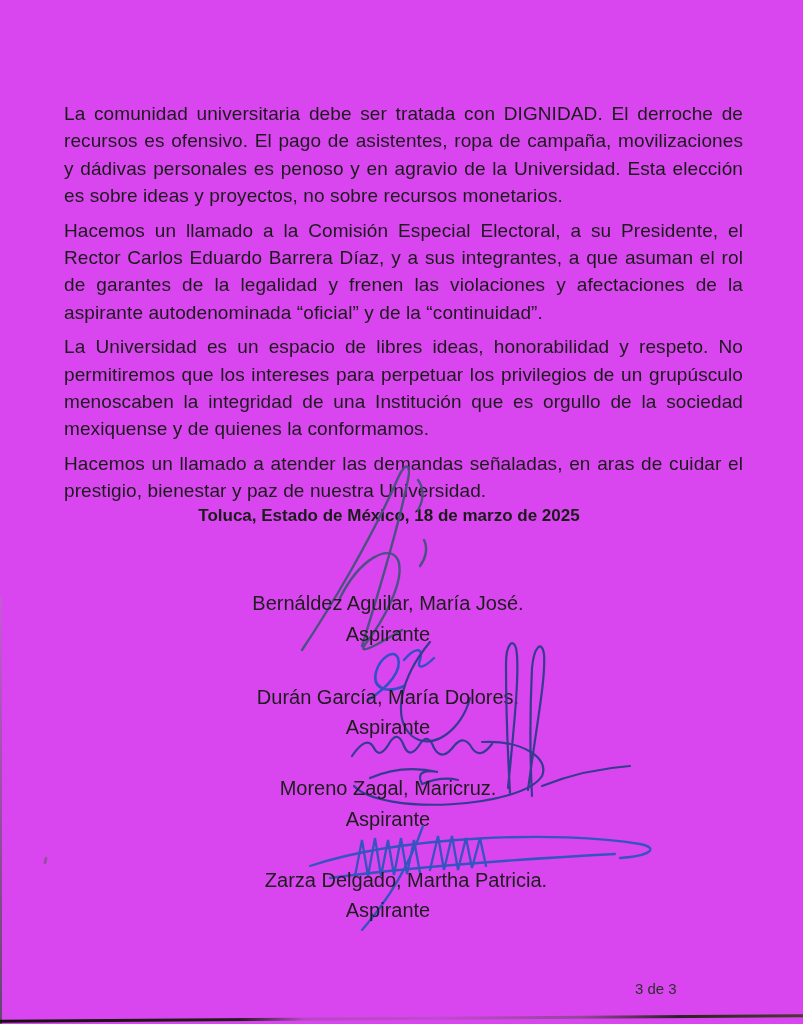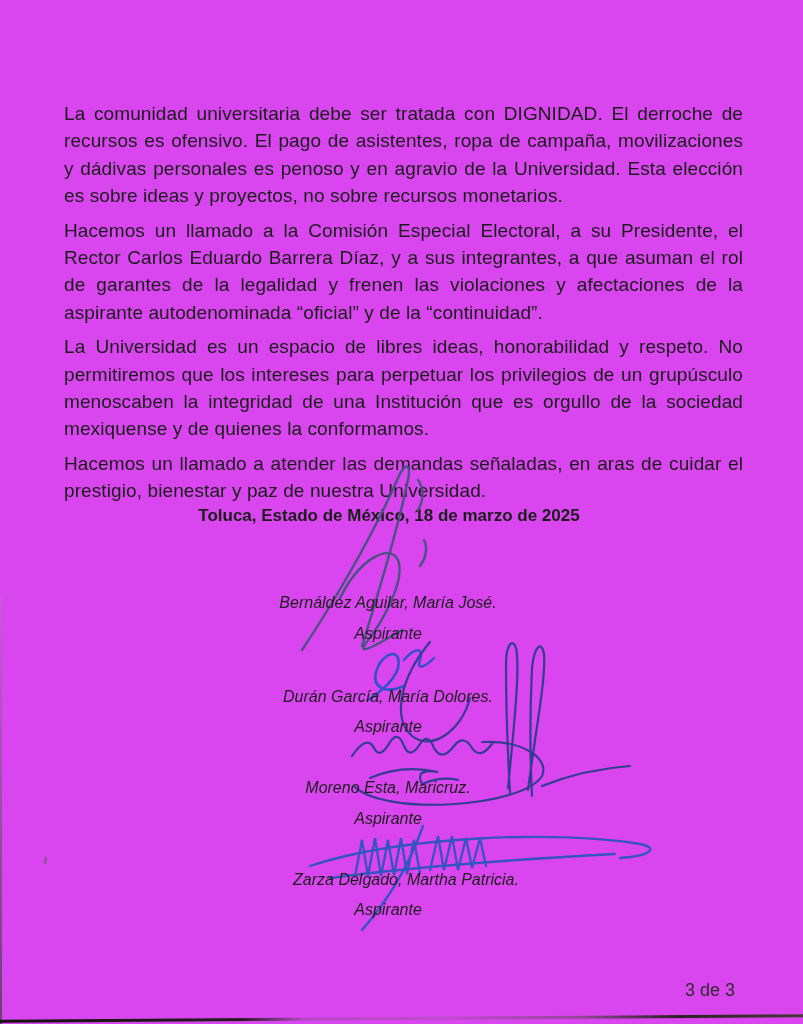--- a/index.html
+++ b/index.html
@@ -32,40 +32,39 @@
     text-align: center;
     font-weight: bold;
     font-size: 17px;
     color: #1b1b1b;
   }
   .sig-line {
     position: absolute;
     left: 0;
     width: 776px;
     text-align: center;
-    font-size: 16px;
+    font-size: 20px;
     line-height: 26px;
     color: #1d1d1d;
-    font-style: italic;
   }
   .sig-name-1 { top: 590px; }
   .sig-role-1 { top: 621px; }
   .sig-name-2 { top: 684px; }
   .sig-role-2 { top: 714px; }
   .sig-name-3 { top: 775px; }
   .sig-role-3 { top: 806px; }
   .sig-name-4 { top: 867px; margin-left: 18px; }
   .sig-role-4 { top: 897px; }
   .page-number {
     position: absolute;
     left: 635px;
     top: 980px;
     width: 100px;
-    text-align: right;
-    font-size: 18px;
+    text-align: left;
+    font-size: 15px;
     color: #2e2e2e;
   }
   .signature-svg { position: absolute; pointer-events: none; }
   .sig-svg-1 { left: 280px; top: 458px; }
   .sig-svg-2 { left: 355px; top: 628px; }
   .sig-svg-3 { left: 330px; top: 638px; }
   .sig-svg-4 { left: 295px; top: 818px; }
   
   .edge-left {
     position: absolute;
@@ -133,21 +132,21 @@
     <g fill="none" stroke="#2b3c8c" stroke-width="2.2" stroke-linecap="round" opacity="0.95">
       <path d="M178 150 C185 80, 190 28, 186 10 C183 0, 176 6, 176 26 C176 66, 178 120, 180 155"></path>
       <path d="M198 152 C206 90, 216 40, 214 16 C212 2, 204 8, 202 30 C200 72, 200 120, 202 158"></path>
       <path d="M22 118 Q37 96 44 110 Q50 122 60 104 Q68 92 74 108 Q80 122 90 106 Q98 94 104 110 Q112 124 124 108 Q134 96 142 110 Q150 122 162 106"></path>
       <path d="M40 140 Q72 126 108 134 Q84 130 92 146 Q112 138 128 142"></path>
       <path d="M24 148 C52 178, 192 170, 212 138 C220 120, 192 102, 152 104"></path>
       <path d="M212 148 C242 136, 272 130, 300 128"></path>
     </g>
   </svg>
 
-  <div class="sig-line sig-name-3">Moreno Esta, Maricruz.</div>
+  <div class="sig-line sig-name-3">Moreno Zagal, Maricruz.</div>
   <div class="sig-line sig-role-3">Aspirante</div>
 
   <svg class="signature-svg sig-svg-4" width="360" height="120" viewBox="0 0 360 120">
     <g fill="none" stroke="#2e55bd" stroke-width="2.3" stroke-linecap="round" opacity="0.95">
       <path d="M15 48 C105 18, 265 12, 345 26 C365 30, 355 38, 325 40"></path>
       <path d="M60 58 L67 22 L73 58 L80 20 L86 58 L93 22 L99 57 L106 20 L112 56 L119 22 L125 55"></path>
       <path d="M135 52 L143 18 L149 52 L157 18 L163 52 L171 20 L177 50 L185 20 L191 48"></path>
       <path d="M35 60 C125 48, 245 40, 320 36"></path>
       <path d="M128 8 C115 45, 95 80, 67 112"></path>
     </g>

